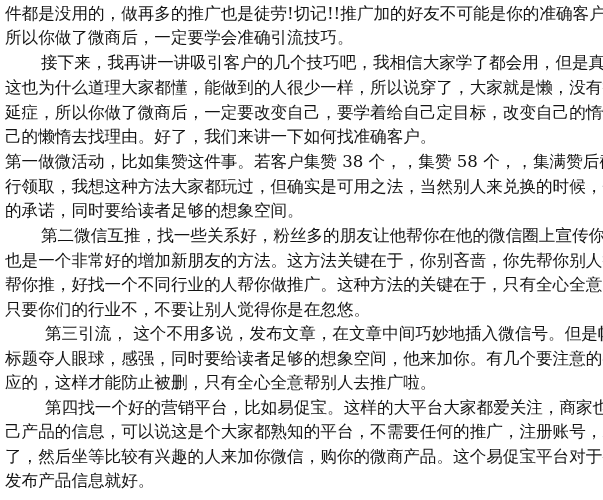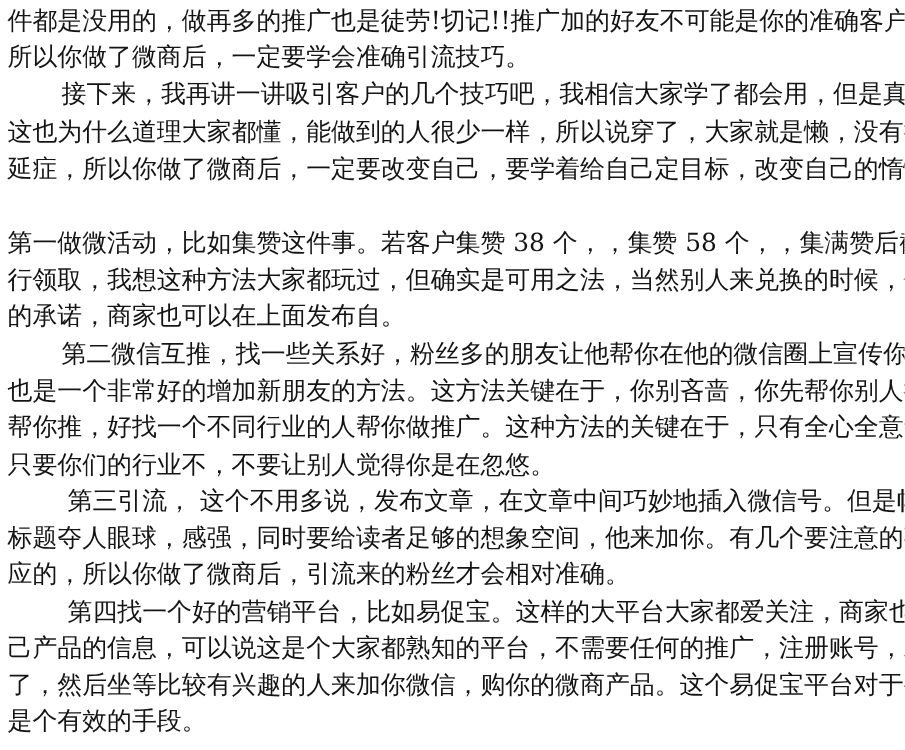--- a/index.html
+++ b/index.html
@@ -24,27 +24,28 @@
 </style>
 </head>
 <body>
 
 <div class="doc">
   <div class="line" style="top:2px">件都是没用的，做再多的推广也是徒劳!切记!!推广加的好友不可能是你的准确客户!你要学着如何用</div>
   <div class="line last" style="top:26px">所以你做了微商后，一定要学会准确引流技巧。</div>
   <div class="line ind" style="top:51px">接下来，我再讲一讲吸引客户的几个技巧吧，我相信大家学了都会用，但是真正去用好的人会很少，</div>
   <div class="line" style="top:76px">这也为什么道理大家都懂，能做到的人很少一样，所以说穿了，大家就是懒，没有执行力，常常有拖</div>
   <div class="line" style="top:101px">延症，所以你做了微商后，一定要改变自己，要学着给自己定目标，改变自己的惰性，绝不要再给自</div>
+  <div class="line last" style="top:125px">己的懒惰去找理由。好了，我们来讲一下如何找准确客户。</div>
   <div class="line" style="top:150px">第一做微活动，比如集赞这件事。若客户集赞 38 个，，集赞 58 个，，集满赞后截图发送微信号，进</div>
   <div class="line" style="top:175px">行领取，我想这种方法大家都玩过，但确实是可用之法，当然别人来兑换的时候，你一定人履行自己</div>
-  <div class="line last" style="top:199px">的承诺，商家也可以在上面发布自。</div>
+  <div class="line last" style="top:199px">的承诺，同时要给读者足够的想象空间。</div>
   <div class="line ind" style="top:224px">第二微信互推，找一些关系好，粉丝多的朋友让他帮你在他的微信圈上宣传你，帮你做推广，这</div>
   <div class="line" style="top:249px">也是一个非常好的增加新朋友的方法。这方法关键在于，你别吝啬，你先帮你别人推，别人才更乐意</div>
   <div class="line" style="top:273px">帮你推，好找一个不同行业的人帮你做推广。这种方法的关键在于，只有全心全意帮别人去推广啦，</div>
   <div class="line last" style="top:298px">只要你们的行业不，不要让别人觉得你是在忽悠。</div>
   <div class="line ind2" style="top:322px">第三引流，  这个不用多说，发布文章，在文章中间巧妙地插入微信号。但是帖子一定要写的好，</div>
   <div class="line" style="top:347px">标题夺人眼球，感强，同时要给读者足够的想象空间，他来加你。有几个要注意的事，一定要发在对</div>
-  <div class="line last" style="top:371px">应的，所以你做了微商后，引流来的粉丝才会相对准确。</div>
+  <div class="line last" style="top:371px">应的，这样才能防止被删，只有全心全意帮别人去推广啦。</div>
   <div class="line ind2" style="top:396px">第四找一个好的营销平台，比如易促宝。这样的大平台大家都爱关注，商家也可以在上面发布自</div>
   <div class="line" style="top:420px">己产品的信息，可以说这是个大家都熟知的平台，不需要任何的推广，注册账号，发布产品信息就好</div>
   <div class="line" style="top:445px">了，然后坐等比较有兴趣的人来加你微信，购你的微商产品。这个易促宝平台对于寻找准确客户来说</div>
-  <div class="line last" style="top:469px">是个有效的手段。</div>
+  <div class="line last" style="top:469px">发布产品信息就好。</div>
 </div>
 
 </body></html>

